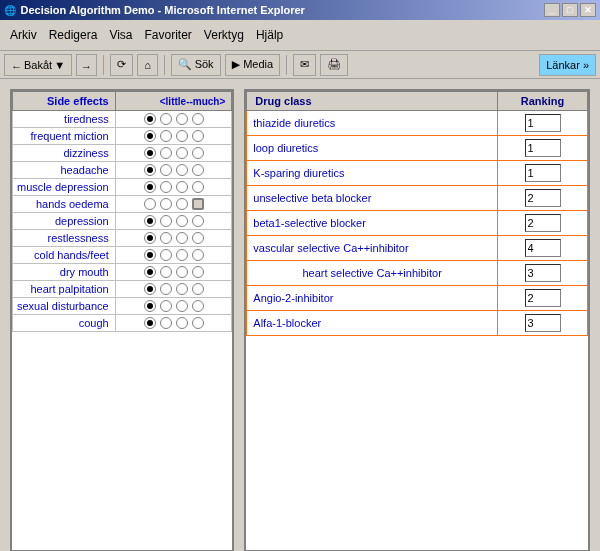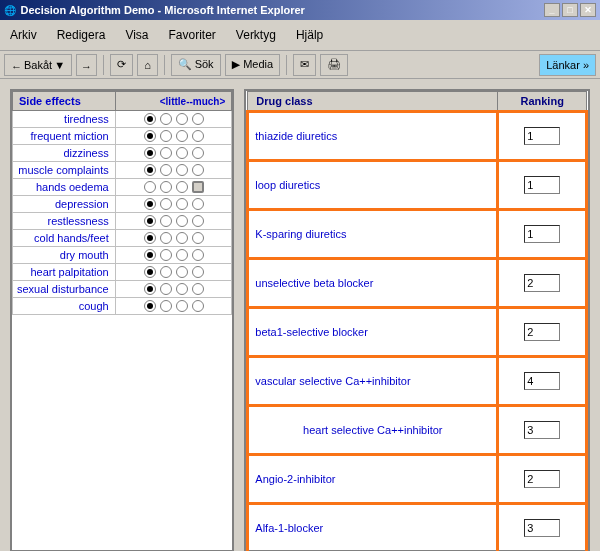--- a/index.html
+++ b/index.html
@@ -35,21 +35,21 @@
       cursor: pointer;
     }
 
     
     .menu-bar {
       background: #d4d0c8;
       height: 20px;
       display: flex;
       align-items: center;
       padding: 15px 4px;
-      gap: 8px;
+      gap: 0;
       border-bottom: 1px solid #a0a0a0;
     }
     .menu-item {
       font-size: 12px;
       padding: 2px 6px;
       cursor: pointer;
       color: black;
     }
 
     
@@ -102,21 +102,21 @@
       background: white;
     }
     .left-table table {
       border-collapse: collapse;
       width: 100%;
     }
     .left-table th {
       background: #d4d0c8;
       border: 1px solid #808080;
       padding: 3px 6px;
-      text-align: left;
+      text-align: right;
       font-size: 11px;
       font-weight: bold;
       color: #0000cc;
     }
     .left-table td {
       border: 1px solid #c0c0c0;
       padding: 2px 4px;
       text-align: center;
       font-size: 11px;
     }
@@ -168,22 +168,22 @@
     .right-table th {
       background: #d4d0c8;
       border: 1px solid #808080;
       padding: 3px 8px;
       text-align: center;
       font-size: 11px;
       font-weight: bold;
       color: #000080;
     }
     .right-table td {
-      border: 3px solid #f97316;
-      padding: 14px 6px;
+      border: 1px solid #f97316;
+      padding: 3px 6px;
       font-size: 11px;
       color: #0000cc;
     }
     .ranking-input {
       width: 36px;
       height: 18px;
       border: 1px inset #808080;
       background: white;
       font-size: 11px;
       padding: 0 2px;
@@ -271,21 +271,32 @@
             <td style="padding: 2px 4px;">
               <div class="radio-group">
                 <span class="radio-btn selected"></span>
                 <span class="radio-btn"></span>
                 <span class="radio-btn"></span>
                 <span class="radio-btn"></span>
               </div>
             </td>
           </tr>
           <tr>
-            <td class="label-cell">muscle complaints</td>
+            <td class="label-cell">headache</td>
+            <td style="padding: 2px 4px;">
+              <div class="radio-group">
+                <span class="radio-btn selected"></span>
+                <span class="radio-btn"></span>
+                <span class="radio-btn"></span>
+                <span class="radio-btn"></span>
+              </div>
+            </td>
+          </tr>
+          <tr>
+            <td class="label-cell">muscle depression</td>
             <td style="padding: 2px 4px;">
               <div class="radio-group">
                 <span class="radio-btn selected"></span>
                 <span class="radio-btn"></span>
                 <span class="radio-btn"></span>
                 <span class="radio-btn"></span>
               </div>
             </td>
           </tr>
           <tr>

